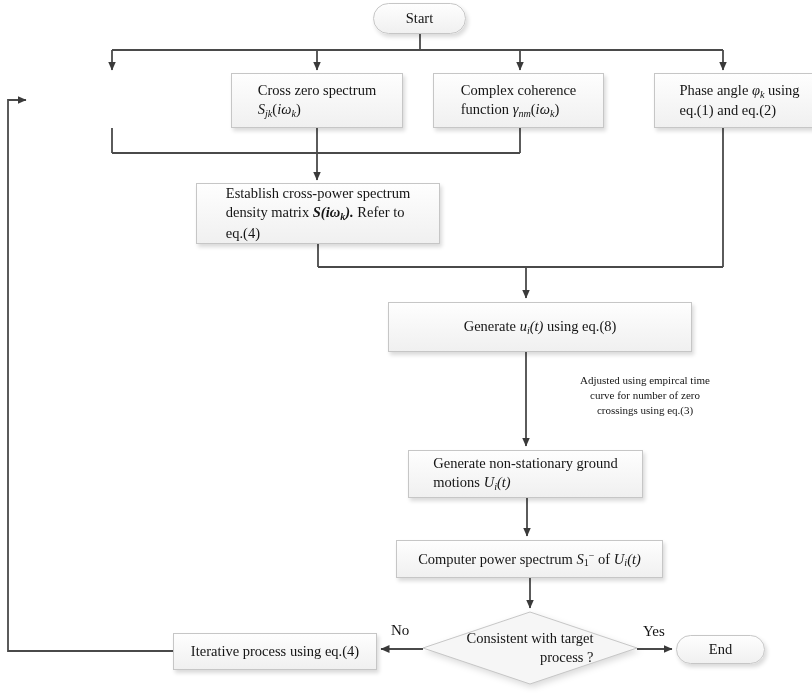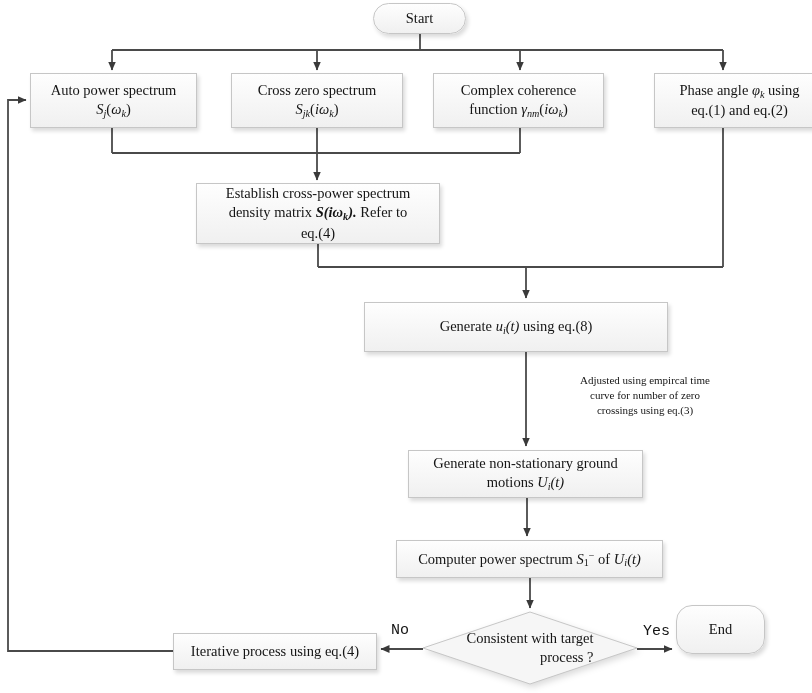--- a/index.html
+++ b/index.html
@@ -2,37 +2,36 @@
 <html><head>
 <meta charset="utf-8">
 <style>
   html,body { margin:0; padding:0; background:#ffffff; }
   body { font-family: "Liberation Serif", serif; color:#141414; }
   .stage { position:relative; width:812px; height:693px; background:#ffffff; overflow:hidden; }
   .wires { position:absolute; left:0; top:0; width:812px; height:693px; }
   .node {
     position:absolute; box-sizing:border-box;
     display:flex; align-items:center; justify-content:center;
-    text-align:center;
     background:linear-gradient(180deg,#fefefe 0%,#f0f0f0 100%);
     border:1px solid #c6c6c6;
     box-shadow:2px 3px 4px rgba(0,0,0,0.15);
     font-size:14.5px; line-height:1.32;
   }
   .stadium { border-radius:16px; }
   .nowrap { white-space:nowrap; }
   .note {
     position:absolute; text-align:center;
     font-size:11px; line-height:1.38;
   }
   .diamond-label {
     position:absolute; display:flex; align-items:center; justify-content:center;
     text-align:right; font-size:14.5px; line-height:1.32;
   }
-  .edge-label { position:absolute; font-size:15px;font-family:Liberation Mono, monospace; }
+  .edge-label { position:absolute; font-size:15px; }
   
   .s-n  { font-style:normal; }
   .s-i  { font-style:italic; }
   .s-bi { font-style:italic; font-weight:bold; }
   .s-sub  { font-size:0.70em; vertical-align:-0.28em; }
   .s-isub { font-style:italic; font-size:0.70em; vertical-align:-0.28em; }
   .s-bsub { font-style:italic; font-weight:bold; font-size:0.70em; vertical-align:-0.28em; }
   .s-sup  { font-size:0.70em; vertical-align:0.45em; }
   .wire { stroke:#4a4a4a; stroke-width:1.8; fill:none; }
   .diamond-shape {
@@ -77,41 +76,38 @@
     <path class="wire" d="M637,649 H672" marker-end="url(#arrow)"></path>
     <path class="wire" d="M173,651 H8 V100 H26" marker-end="url(#arrow)"></path>
 
     <polygon class="diamond-shape" points="530,612 637,648 530,684 423,648"></polygon>
   </svg>
 
   <div class="node stadium nowrap" style="left:373px;top:3px;width:93px;height:31px">
     <span><span class="s-n">Start</span></span>
   </div>
 
-  <div class="node" style="left:30px;top:73px;width:167px;height:55px">
-    <span><span class="s-n">Auto power spectrum</span><br><span class="s-i">S</span><span class="s-isub">j</span><span class="s-n">(</span><span class="s-i">ω</span><span class="s-isub">k</span><span class="s-n">)</span></span>
-  </div>
 
   <div class="node" style="left:231px;top:73px;width:172px;height:55px">
     <span><span class="s-n">Cross zero spectrum</span><br><span class="s-i">S</span><span class="s-isub">jk</span><span class="s-n">(</span><span class="s-i">iω</span><span class="s-isub">k</span><span class="s-n">)</span></span>
   </div>
 
   <div class="node" style="left:433px;top:73px;width:171px;height:55px">
     <span><span class="s-n">Complex coherence</span><br><span class="s-n">function </span><span class="s-i">γ</span><span class="s-isub">nm</span><span class="s-n">(</span><span class="s-i">iω</span><span class="s-isub">k</span><span class="s-n">)</span></span>
   </div>
 
   <div class="node" style="left:654px;top:73px;width:171px;height:55px">
     <span><span class="s-n">Phase angle </span><span class="s-i">φ</span><span class="s-isub">k</span><span class="s-n"> using</span><br><span class="s-n">eq.(1) and eq.(2)</span></span>
   </div>
 
   <div class="node" style="left:196px;top:183px;width:244px;height:61px">
     <span><span class="s-n">Establish cross-power spectrum</span><br><span class="s-n">density matrix </span><span class="s-bi">S(</span><span class="s-bi">iω</span><span class="s-bsub">k</span><span class="s-bi">).</span><span class="s-n"> Refer to</span><br><span class="s-n">eq.(4)</span></span>
   </div>
 
-  <div class="node nowrap" style="left:364px;top:302px;width:304px;height:50px">
+  <div class="node nowrap" style="left:388px;top:302px;width:304px;height:50px">
     <span><span class="s-n">Generate </span><span class="s-i">u</span><span class="s-isub">i</span><span class="s-i">(t)</span><span class="s-n"> using eq.(8)</span></span>
   </div>
 
   <div class="note" style="left:527px;top:373px;width:236px">
     <span><span class="s-n">Adjusted using empircal time</span><br><span class="s-n">curve for number of zero</span><br><span class="s-n">crossings using eq.(3)</span></span>
   </div>
 
   <div class="node" style="left:408px;top:450px;width:235px;height:48px">
     <span><span class="s-n">Generate non-stationary ground</span><br><span class="s-n">motions </span><span class="s-i">U</span><span class="s-isub">i</span><span class="s-i">(t)</span></span>
   </div>
@@ -121,21 +117,21 @@
   </div>
 
   <div class="diamond-label" style="left:443px;top:612px;width:174px;height:72px">
     <span><span class="s-n">Consistent with target</span><br><span class="s-n">process ?</span></span>
   </div>
 
   <div class="node nowrap" style="left:173px;top:633px;width:204px;height:37px">
     <span><span class="s-n">Iterative process using eq.(4)</span></span>
   </div>
 
-  <div class="node stadium nowrap" style="left:676px;top:605px;width:89px;height:49px">
+  <div class="node stadium nowrap" style="left:676px;top:635px;width:89px;height:29px">
     <span><span class="s-n">End</span></span>
   </div>
 
   <div class="edge-label" style="left:391px;top:622px">No</div>
 
   <div class="edge-label" style="left:643px;top:623px">Yes</div>
 
 </div>
 
 </body></html>

